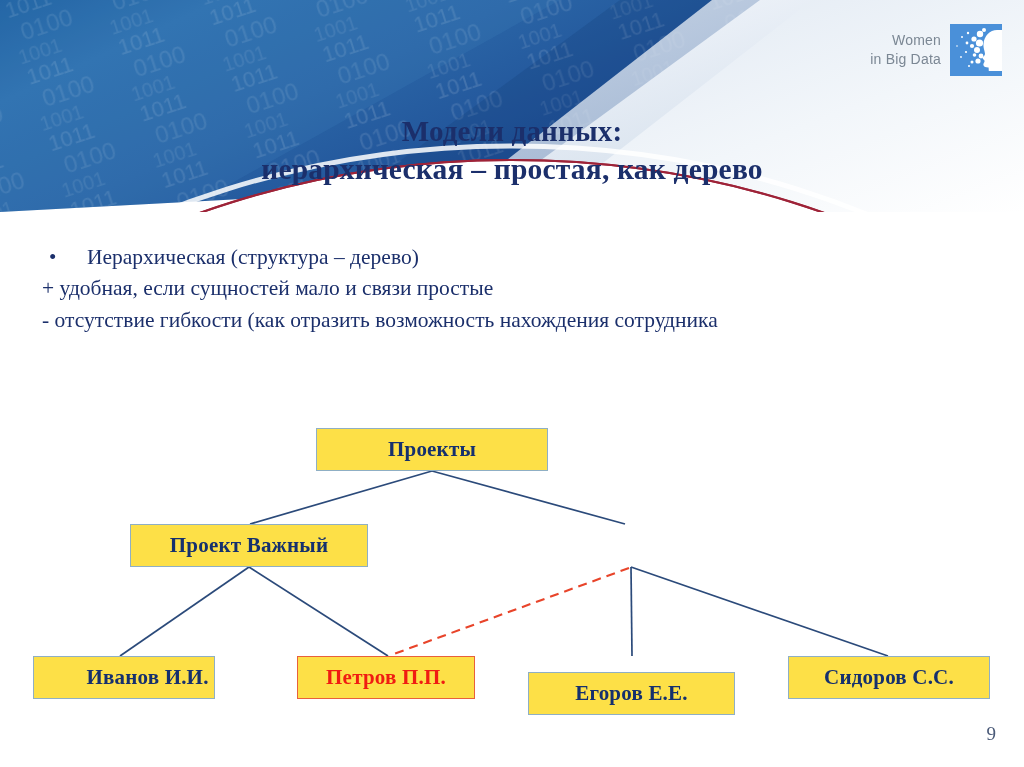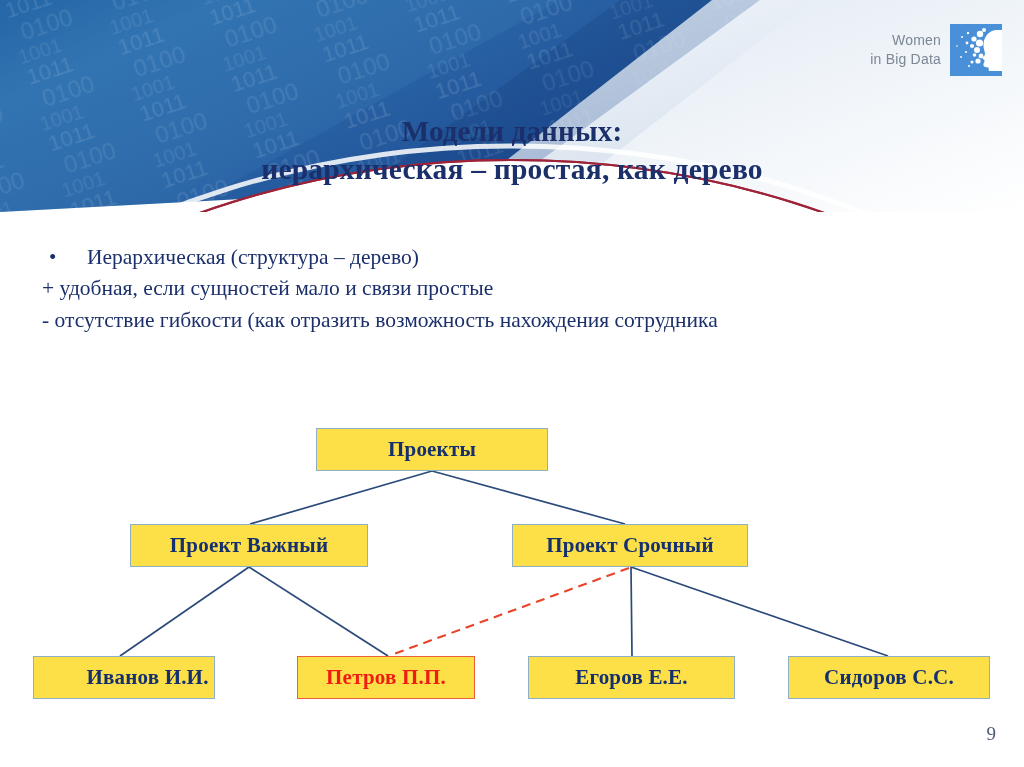--- a/index.html
+++ b/index.html
@@ -178,30 +178,27 @@
         <line x1="631" y1="157" x2="632" y2="246" stroke="#2b4a7a" stroke-width="1.7"></line>
         <line x1="631" y1="157" x2="888" y2="246" stroke="#2b4a7a" stroke-width="1.7"></line>
         <line x1="629" y1="158" x2="391" y2="245" stroke="#e8442a" stroke-width="2.1" stroke-dasharray="9 6"></line>
       </svg>
   <div class="node" style="left: 316px; top: 18px; width: 232px; height: 43px;">
         <span>Проекты</span>
       </div>
       <div class="node" style="left: 130px; top: 114px; width: 238px; height: 43px;">
         <span>Проект Важный</span>
       </div>
-      <div class="node" style="left: 512px; top: 114px; width: 236px; height: 43px;">
-        <span>Проект Срочный</span>
-      </div>
       <div class="node" style="left: 33px; top: 246px; width: 182px; height: 43px; padding-left: 47px;">
         <span>Иванов И.И.</span>
       </div>
       <div class="node highlight" style="left: 297px; top: 246px; width: 178px; height: 43px;">
         <span>Петров П.П.</span>
       </div>
-      <div class="node" style="left: 528px; top: 246px; width: 207px; height: 43px;">
+      <div class="node" style="left: 528px; top: 262px; width: 207px; height: 43px;">
         <span>Егоров Е.Е.</span>
       </div>
       <div class="node" style="left: 788px; top: 246px; width: 202px; height: 43px;">
         <span>Сидоров С.С.</span>
       </div>
     </div>
 
   <div class="page-num">9</div>
 
 </div>

